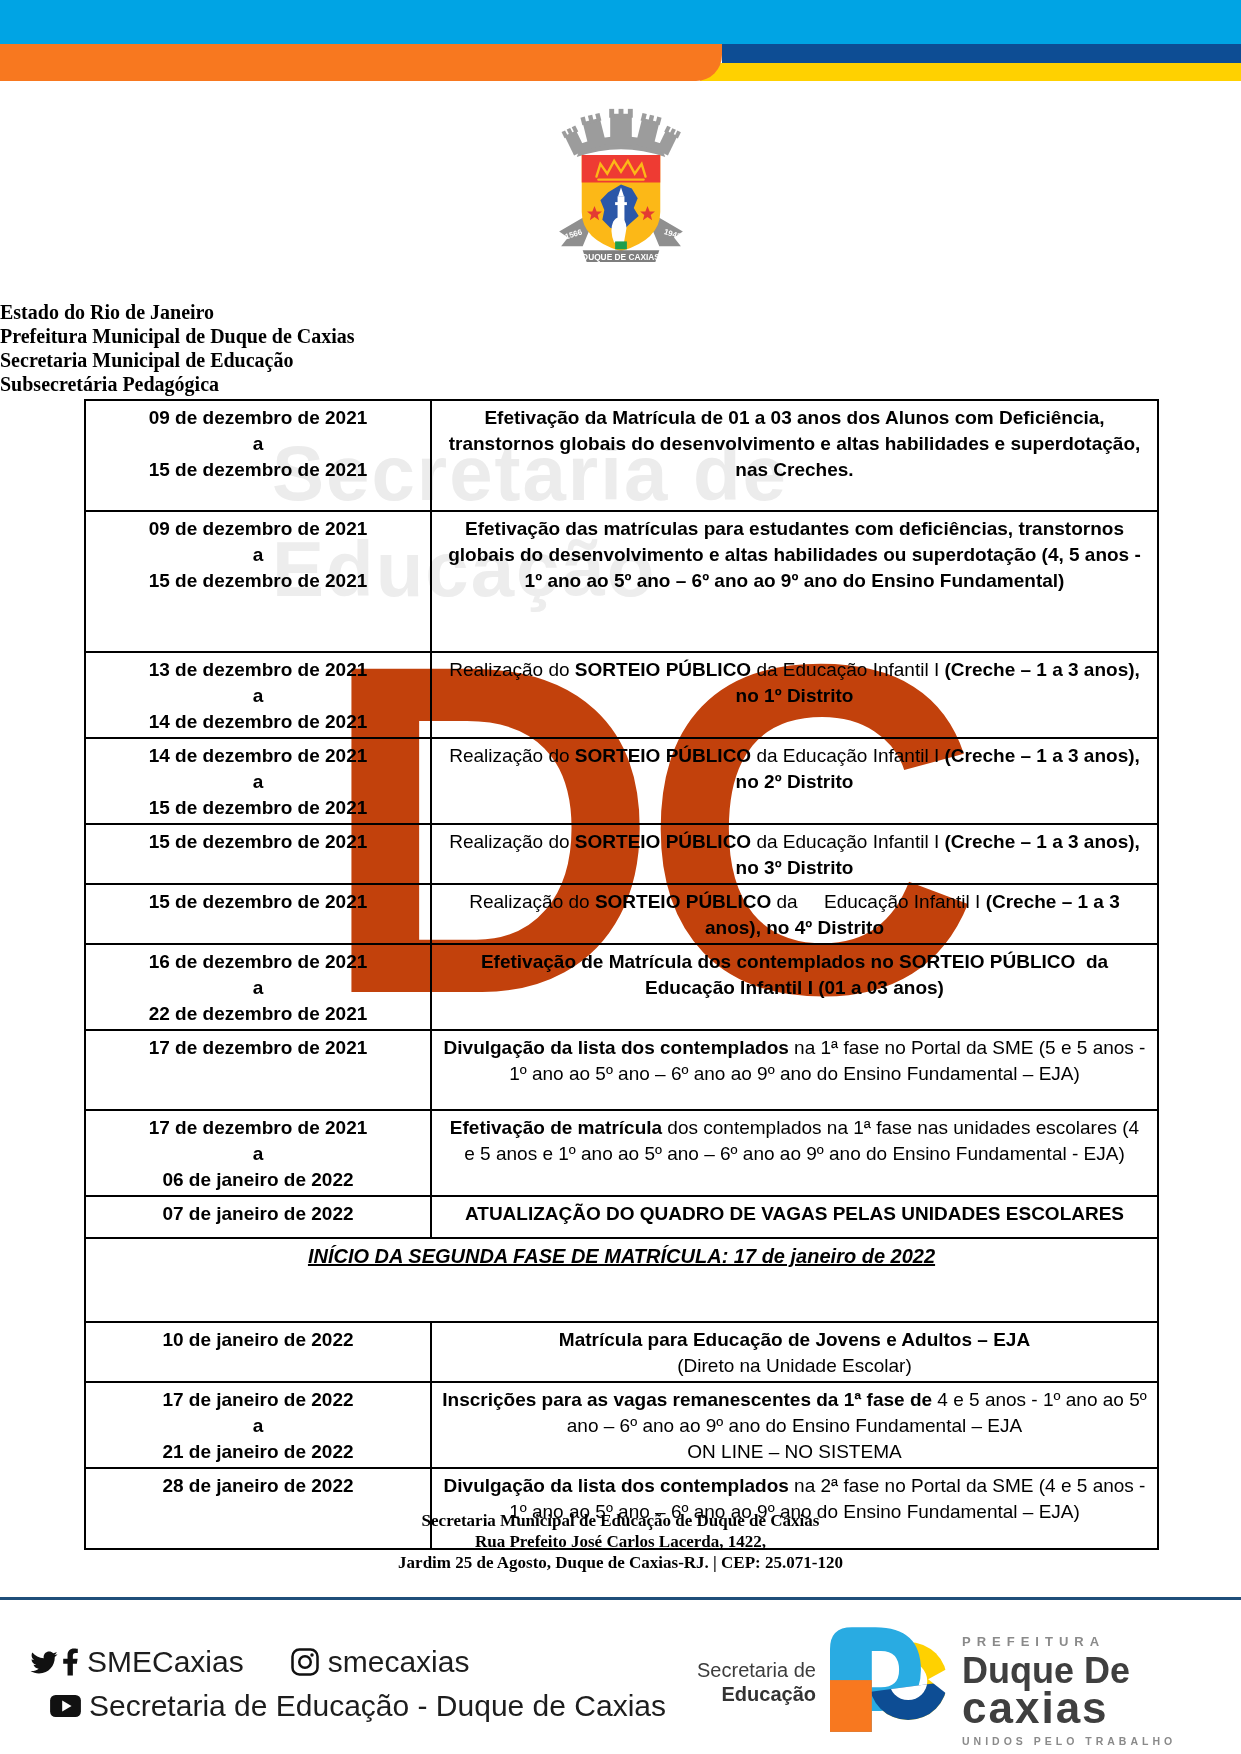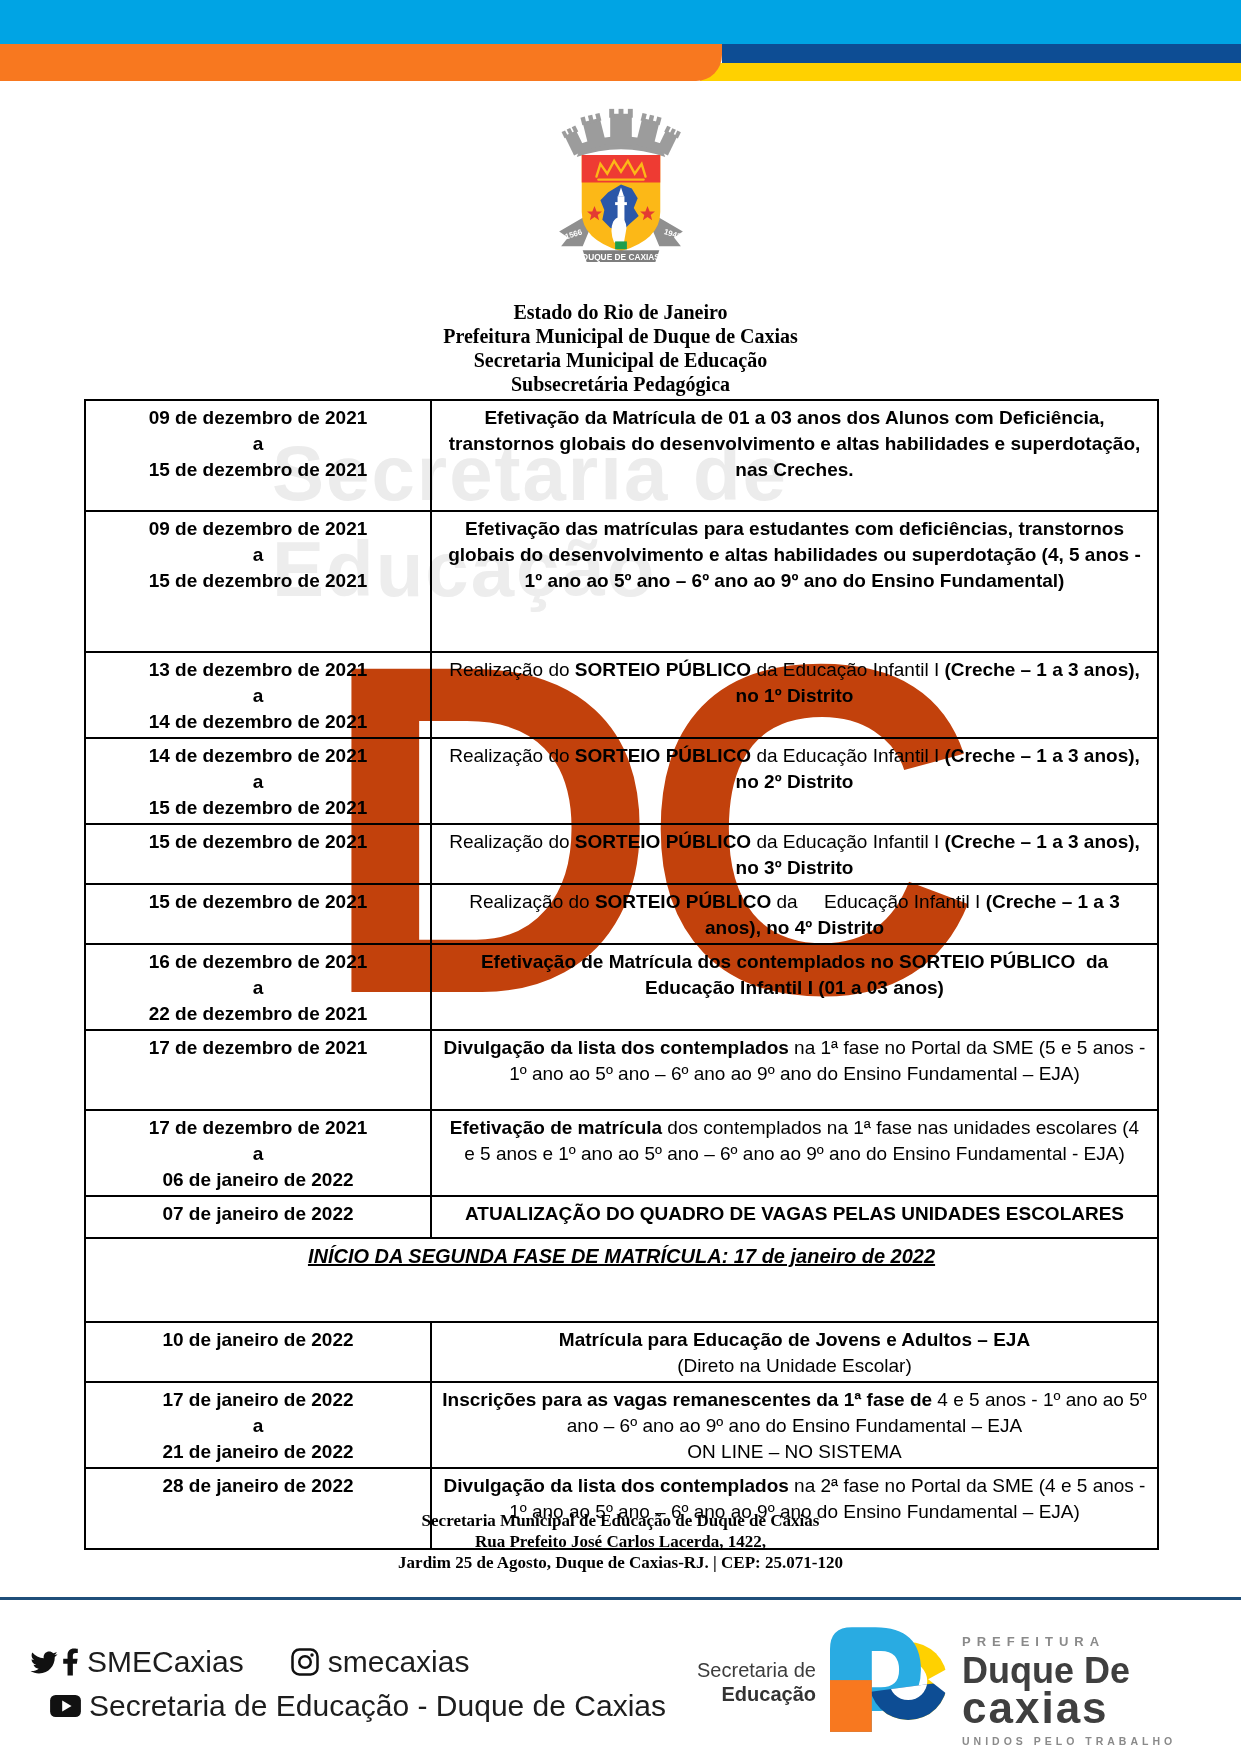--- a/index.html
+++ b/index.html
@@ -12,21 +12,21 @@
   .band2 .navy{position:absolute;left:722px;right:0;top:0;height:19px;background:#0D4D94;}
   .band2 .yellow{position:absolute;left:700px;right:0;top:19px;height:18px;background:#FFD100;
                  border-top-left-radius:16px;z-index:1;}
   .band2 .orange{position:absolute;left:0;top:0;width:722px;height:37px;background:#F8781F;
                  border-bottom-right-radius:26px;z-index:2;}
 
   
   .crest{position:absolute;left:50%;top:102px;transform:translateX(-50%);}
 
   
-  .org-header{position:absolute;left:0;top:300px;width:100%;text-align:center;
+  .org-header{position:absolute;left:0;top:300px;width:100%;
               font-family:"Liberation Serif", serif;font-weight:bold;font-size:20px;line-height:24px;}
 
   
   .wm{position:absolute;z-index:0;font-weight:bold;white-space:nowrap;pointer-events:none;}
   .wm-1{left:272px;top:428px;font-size:78px;color:#ECECEC;letter-spacing:2px;}
   .wm-2{left:272px;top:524px;font-size:78px;color:#EDEDED;letter-spacing:2px;}
   .wm-dc{left:320px;top:600px;font-size:470px;color:#c2410c;letter-spacing:-18px;line-height:460px;}
 
   
   table.schedule{position:absolute;left:84px;top:399px;width:1073px;z-index:1;

